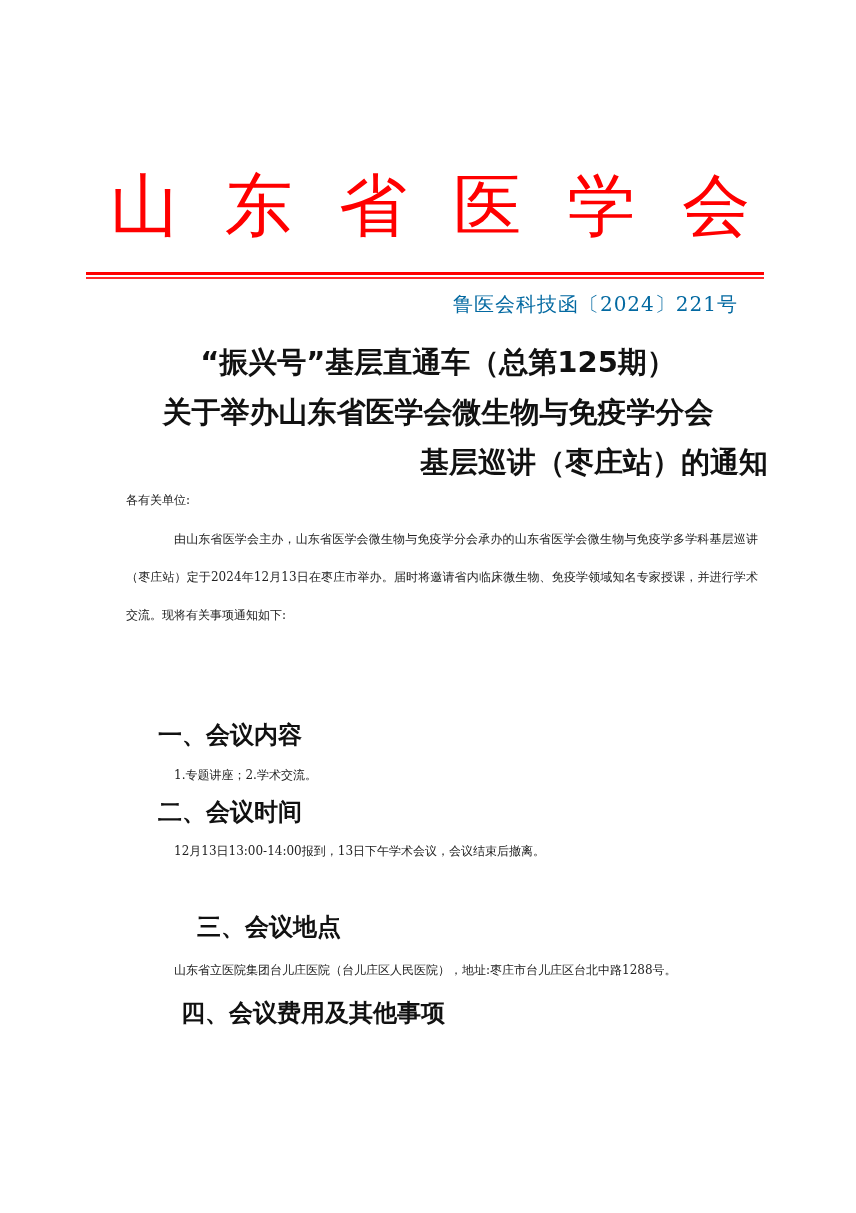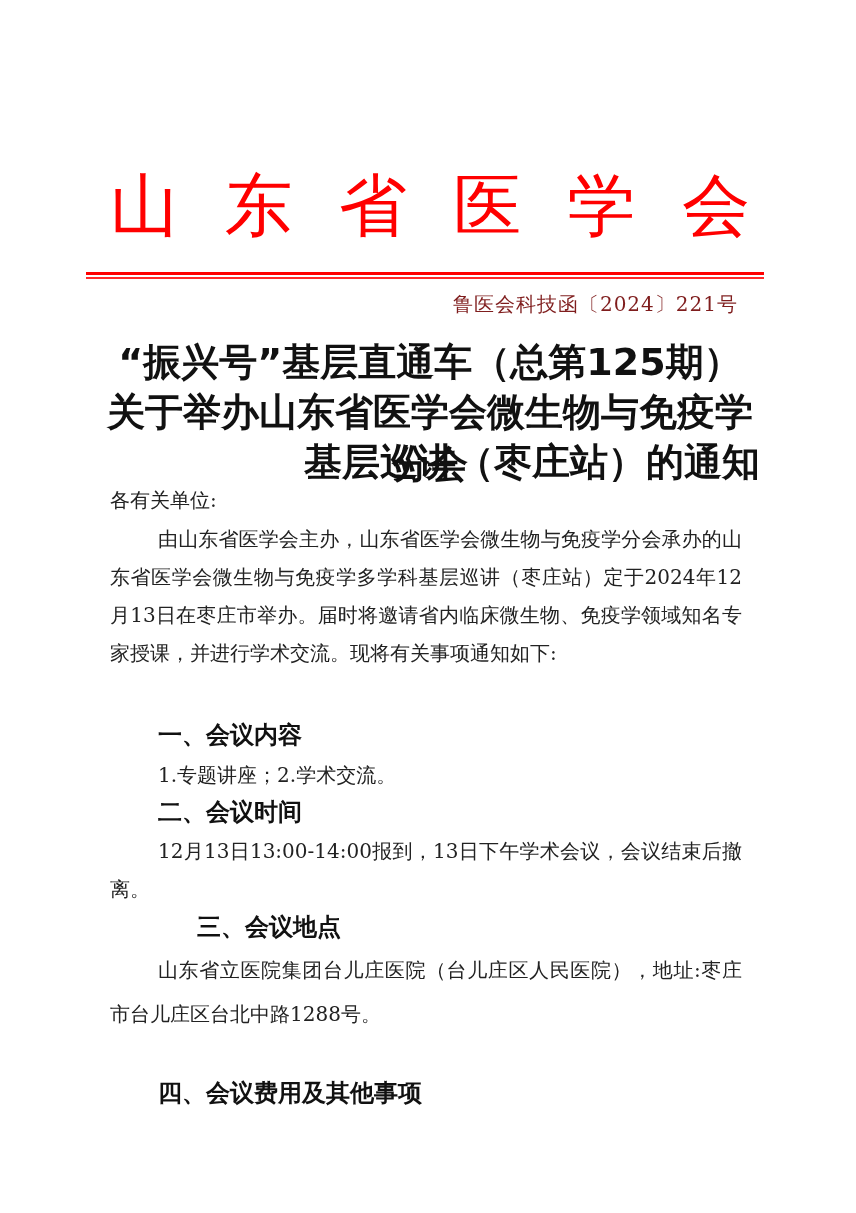--- a/index.html
+++ b/index.html
@@ -51,41 +51,41 @@
       height: 2px;
       background: #ff2a2a;
     }
     .doc-number {
       position: absolute;
       right: 118px;
       top: 290px;
       font-size: 20px;
       line-height: 28px;
       letter-spacing: 1px;
-      color: #7f1d1d;
+      color: #0369a1;
     }
     .title {
       position: absolute;
-      left: 100px;
+      left: 108px;
       width: 660px;
       text-align: center;
       font-family: "DejaVu Sans", "Liberation Sans", sans-serif;
       font-weight: bold;
-      font-size: 38px;
+      font-size: 29px;
       line-height: 52px;
       color: #111;
     }
     .title.l1 { top: 336px; }
     .title.l2 { top: 386px; }
     .title.l3 { top: 436px; text-align: right; }
     .para {
       position: absolute;
-      left: 110px;
+      left: 126px;
       width: 632px;
-      font-size: 20px;
+      font-size: 12px;
       line-height: 38px;
       color: #222;
       text-align: justify;
       text-align-last: left;
     }
     .indent { text-indent: 48px; }
     .heading {
       position: absolute;
       left: 158px;
       font-family: "DejaVu Sans", "Liberation Sans", sans-serif;
@@ -124,15 +124,15 @@
 
   <div class="heading" style="top:718px;">一、会议内容</div>
   <div class="para indent" style="top:756px;">1.专题讲座；2.学术交流。</div>
 
   <div class="heading" style="top:795px;">二、会议时间</div>
   <div class="para indent" style="top:832px;">12月13日13:00-14:00报到，13日下午学术会议，会议结束后撤离。</div>
 
   <div class="heading" style="top:910px;margin-left:39px;">三、会议地点</div>
   <div class="para indent" style="top:948px; line-height:44px;">山东省立医院集团台儿庄医院（台儿庄区人民医院），地址:枣庄市台儿庄区台北中路1288号。</div>
 
-  <div class="heading" style="top:1076px;">四、会议费用及其他事项</div>
+  <div class="heading" style="top:996px;margin-left:23px;">四、会议费用及其他事项</div>
 
 </div>
 
 </body></html>

